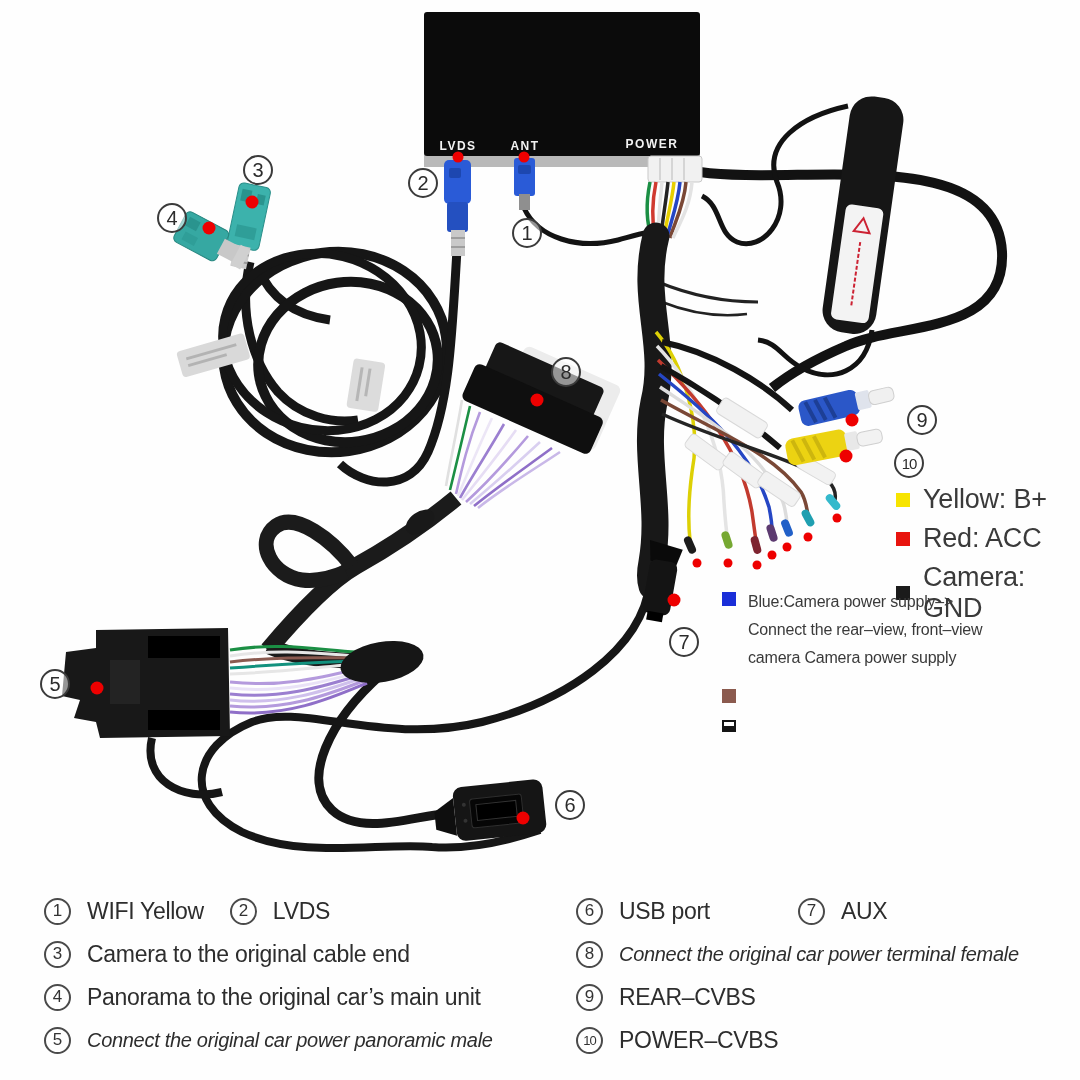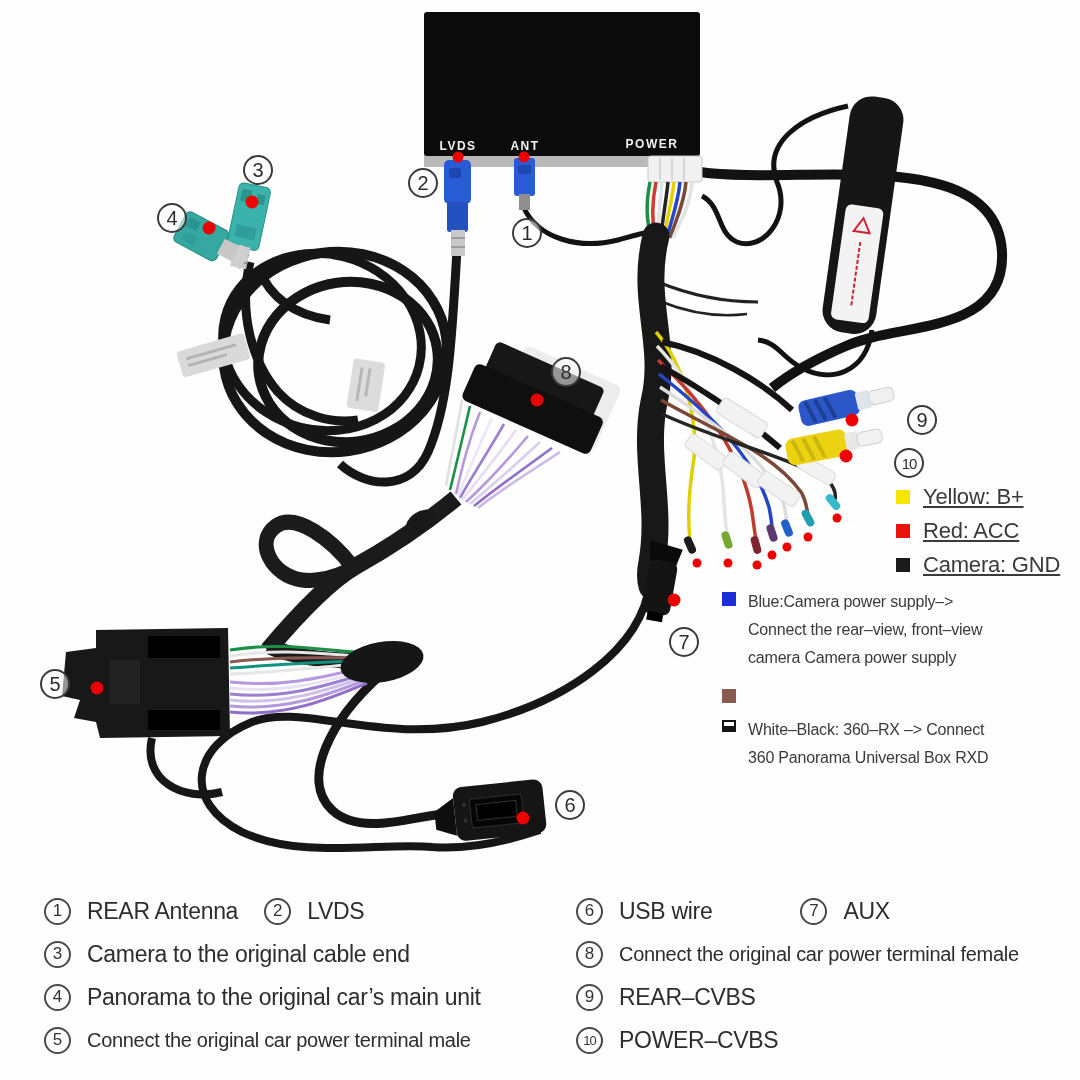--- a/index.html
+++ b/index.html
@@ -10,21 +10,21 @@
   svg{position:absolute;left:0;top:0;}
   .portlabel{fill:#f2f2f2;font:700 12px "Liberation Sans",sans-serif;letter-spacing:1.5px;text-anchor:middle;}
   .callout{
     position:absolute;width:30px;height:30px;border:2px solid #3b3b3b;border-radius:50%;
     display:flex;align-items:center;justify-content:center;
     font-size:20px;color:#2c2c2c;background:rgba(255,255,255,.55);box-sizing:border-box;
   }
   .callout.ten{font-size:15px;letter-spacing:-1px;}
   
   .legend-colors{position:absolute;left:896px;top:484px;}
-  .crow{display:flex;align-items:center;margin-bottom:8px;font-size:22px;color:#3a3a3a;letter-spacing:-0.2px;text-decoration:underline;}
+  .crow{display:flex;align-items:center;margin-bottom:8px;font-size:27px;color:#3a3a3a;letter-spacing:-0.2px;}
   .chip{width:14px;height:14px;margin-right:13px;flex:none;}
   .chip.yellow{background:#f7e400;}
   .chip.red{background:#e8140e;}
   .chip.black{background:#1b1b1b;}
   .chip.blue{background:#1a2ed8;}
   .chip.brown{background:#8b5a4e;}
   .chip.white{width:9px;height:9px;border:2.5px solid #151515;background:#fff;}
   .chip.halfbw{width:10px;height:8px;border:2px solid #151515;background:linear-gradient(#ffffff 0 45%, #151515 45% 100%);}
   .legend-blocks{position:absolute;left:722px;top:588px;width:352px;}
   .block{display:flex;margin-bottom:13px;}
@@ -36,21 +36,21 @@
   .col.left{left:44px;}
   .col.right{left:576px;}
   .lrow{display:flex;align-items:center;height:30px;margin-bottom:13px;white-space:nowrap;}
   .cnum{
     flex:none;display:inline-flex;align-items:center;justify-content:center;
     width:27px;height:27px;border:2px solid #4a4a4a;border-radius:50%;
     font-size:17px;color:#333;margin-right:16px;box-sizing:border-box;background:#fff;
   }
   .cnum.ten{font-size:13px;letter-spacing:-1px;}
   .ltext{font-size:23px;letter-spacing:-0.3px;}
-  .ltext.small{font-size:20px;}
+  .ltext.small{font-size:20px;font-style:italic;}
   .gap2{margin-left:26px;}
   .gap7{margin-left:88px;}
 </style>
 </head>
 <body>
 
 <div class="stage">
 
   <svg width="1080" height="892" viewBox="0 0 1080 892">
 
@@ -333,50 +333,48 @@
       <span class="chip blue"></span>
       <span class="btext">Blue:Camera power supply–&gt;
 Connect the rear–view, front–view
 camera Camera power supply</span>
     </div>
     <div class="block">
       <span class="chip brown"></span>
     </div>
     <div class="block">
       <span class="chip halfbw"></span>
-      <span class="btext">White–Black: 360–RX –&gt; Connect
-360 Panorama Universal Box RXD</span>
     </div>
   </div>
 
   <div class="legend-bottom">
     <div class="col left">
       <div class="lrow">
         <span class="cnum">1</span>
-        <span class="ltext">REAR Antenna</span>
+        <span class="ltext">WIFI Yellow</span>
         <span class="cnum gap2">2</span>
         <span class="ltext">LVDS</span>
       </div>
       <div class="lrow">
         <span class="cnum">3</span>
         <span class="ltext">Camera to the original cable end</span>
       </div>
       <div class="lrow">
         <span class="cnum">4</span>
         <span class="ltext">Panorama to the original car’s main unit</span>
       </div>
       <div class="lrow">
         <span class="cnum">5</span>
-        <span class="ltext small">Connect the original car power terminal male</span>
+        <span class="ltext small">Connect the original car power panoramic male</span>
       </div>
     </div>
     <div class="col right">
       <div class="lrow">
         <span class="cnum">6</span>
-        <span class="ltext">USB wire</span>
+        <span class="ltext">USB port</span>
         <span class="cnum gap7">7</span>
         <span class="ltext">AUX</span>
       </div>
       <div class="lrow">
         <span class="cnum">8</span>
         <span class="ltext small">Connect the original car power terminal female</span>
       </div>
       <div class="lrow">
         <span class="cnum">9</span>
         <span class="ltext">REAR–CVBS</span>

